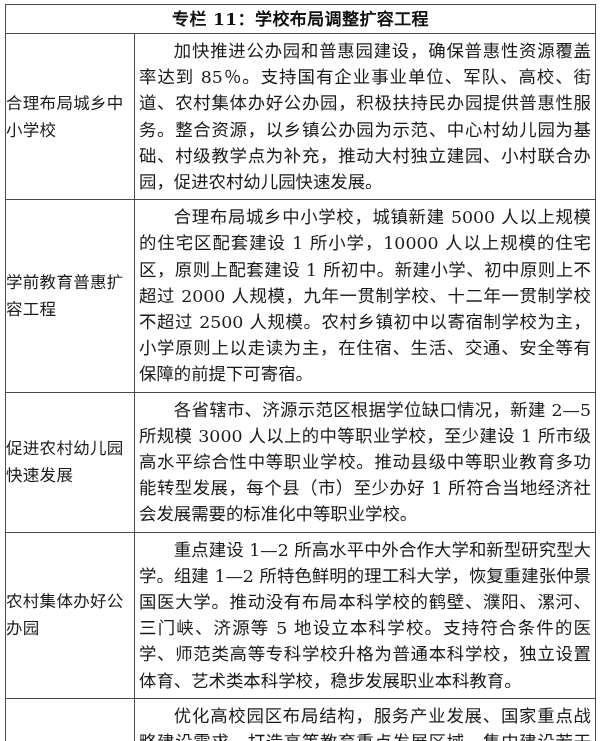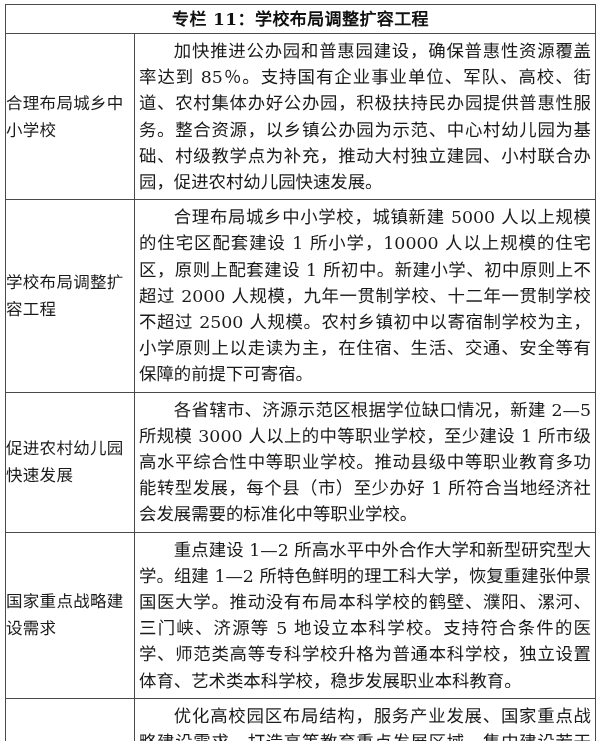--- a/index.html
+++ b/index.html
@@ -108,39 +108,39 @@
         <td class="name-cell">
           <span class="name-text">合理布局城乡中小学校</span>
         </td>
         <td class="body-cell">
           <span class="para">加快推进公办园和普惠园建设，确保普惠性资源覆盖率达到 85％。支持国有企业事业单位、军队、高校、街道、农村集体办好公办园，积极扶持民办园提供普惠性服务。整合资源，以乡镇公办园为示范、中心村幼儿园为基础、村级教学点为补充，推动大村独立建园、小村联合办园，促进农村幼儿园快速发展。</span>
         </td>
       </tr>
 
       <tr>
         <td class="name-cell">
-          <span class="name-text">学校布局调整扩容工程</span>
+          <span class="name-text">学前教育普惠扩容工程</span>
         </td>
         <td class="body-cell">
           <span class="para">合理布局城乡中小学校，城镇新建 5000 人以上规模的住宅区配套建设 1 所小学，10000 人以上规模的住宅区，原则上配套建设 1 所初中。新建小学、初中原则上不超过 2000 人规模，九年一贯制学校、十二年一贯制学校不超过 2500 人规模。农村乡镇初中以寄宿制学校为主，小学原则上以走读为主，在住宿、生活、交通、安全等有保障的前提下可寄宿。</span>
         </td>
       </tr>
 
       <tr>
         <td class="name-cell">
           <span class="name-text">促进农村幼儿园快速发展</span>
         </td>
         <td class="body-cell">
           <span class="para">各省辖市、济源示范区根据学位缺口情况，新建 2—5 所规模 3000 人以上的中等职业学校，至少建设 1 所市级高水平综合性中等职业学校。推动县级中等职业教育多功能转型发展，每个县（市）至少办好 1 所符合当地经济社会发展需要的标准化中等职业学校。</span>
         </td>
       </tr>
 
       <tr>
         <td class="name-cell">
-          <span class="name-text">国家重点战略建设需求</span>
+          <span class="name-text">农村集体办好公办园</span>
         </td>
         <td class="body-cell">
           <span class="para">重点建设 1—2 所高水平中外合作大学和新型研究型大学。组建 1—2 所特色鲜明的理工科大学，恢复重建张仲景国医大学。推动没有布局本科学校的鹤壁、濮阳、漯河、三门峡、济源等 5 地设立本科学校。支持符合条件的医学、师范类高等专科学校升格为普通本科学校，独立设置体育、艺术类本科学校，稳步发展职业本科教育。</span>
         </td>
       </tr>
 
       <tr>
         <td class="name-cell justify">
           <span class="name-text">高校园区建设工程</span>
         </td>

